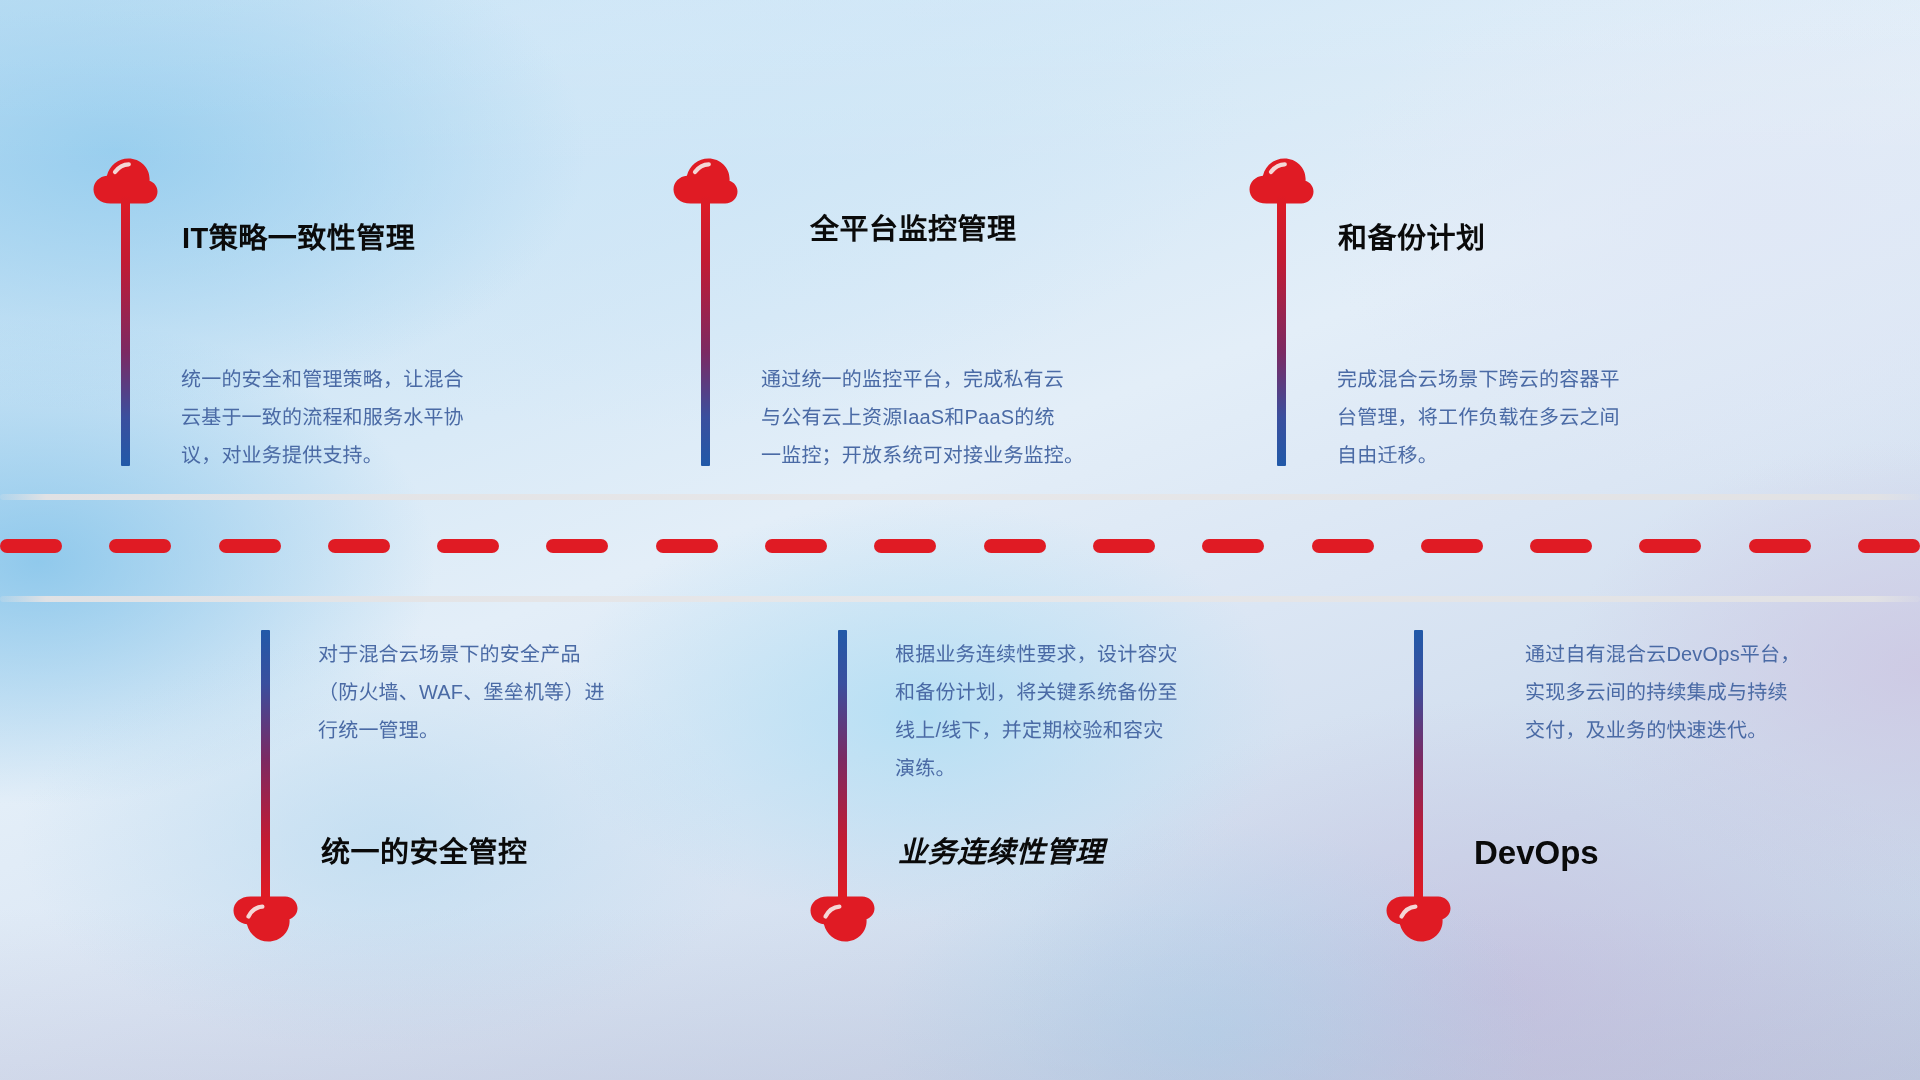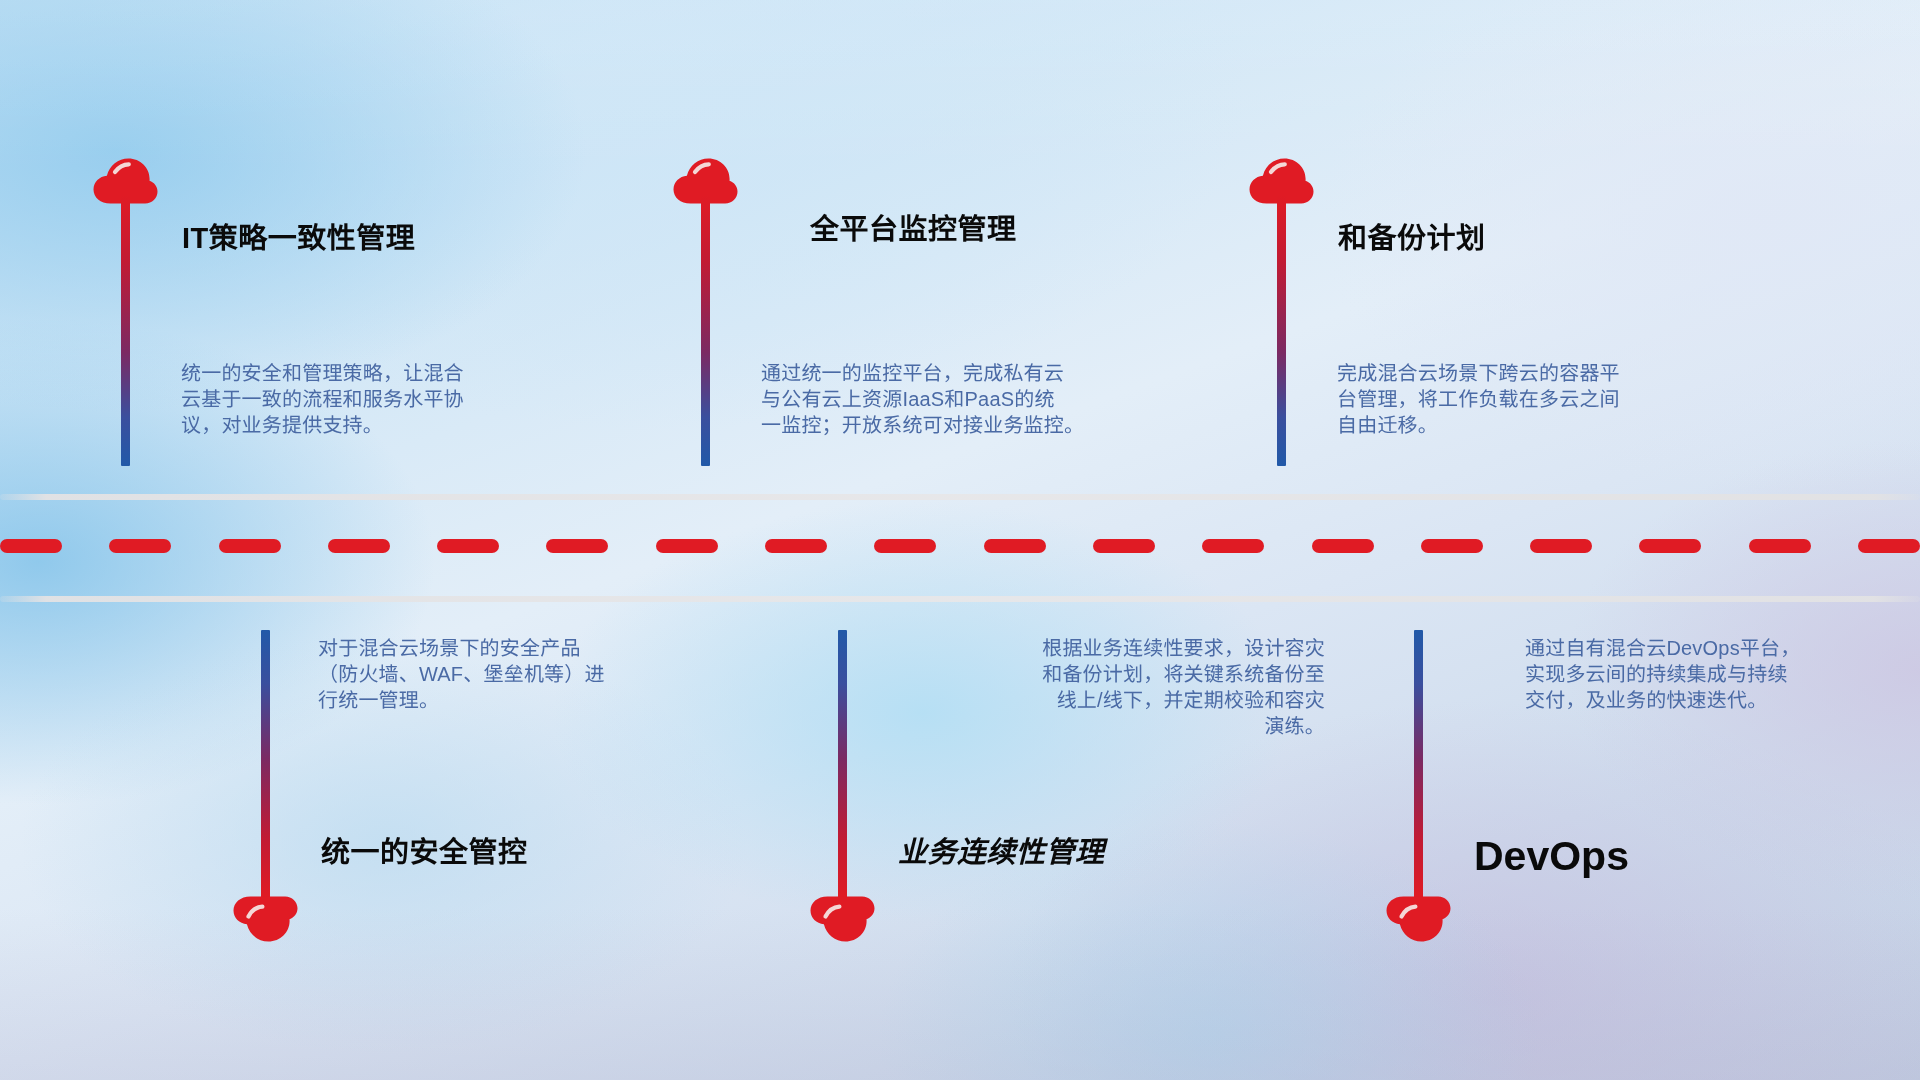--- a/index.html
+++ b/index.html
@@ -125,28 +125,28 @@
   
   .heading {
     position: absolute;
     color: #0a0a0a;
     font-size: 29px;
     font-weight: 700;
     letter-spacing: .5px;
     white-space: nowrap;
     line-height: 1;
   }
-  .heading.latin { font-size: 41px; letter-spacing: 0; }
+  .heading.latin { font-size: 33px; letter-spacing: 0; }
 
   
   .body-text {
     position: absolute;
     color: #4a6aa5;
     font-size: 20px;
-    line-height: 26px;
+    line-height: 38px;
     letter-spacing: .2px;
     white-space: pre-line;
   }
 </style>
 </head>
 <body>
 
 <div id="stage">
 
   <div class="bg-layer bg-base"></div>
@@ -231,21 +231,21 @@
         <g transform="translate(0,46) scale(1,-1)">
           <path d="M18.5 45.5 C8.3 45.5 1.5 39.2 1.5 31.4 C1.5 24.1 7.4 18.2 14.9 17.7 C17.4 7.4 26.2 0.5 36.4 0.5 C48.3 0.5 57.6 9.6 57.6 21.0 C57.6 21.6 57.6 22.2 57.5 22.8 C62.3 24.4 65.5 28.6 65.5 33.7 C65.5 40.2 60.0 45.5 53.2 45.5 Z" fill="#e01b24"></path>
         </g>
         <path d="M16.5 20.5 C19.5 14.8 24.8 11.0 30.4 10.6" stroke="#f6f1ef" stroke-width="4.2" stroke-linecap="round" fill="none" opacity=".88"></path>
       </svg>
     </div>
   </div>
 
   <div class="col">
     <div class="stem stem-up" style="left:838px; top:630px; height:268px;"></div>
-    <div class="body-text" style="left:895px; top:635px; width:430px;text-align:right;">根据业务连续性要求，设计容灾
+    <div class="body-text" style="left:895px; top:635px; width:430px;">根据业务连续性要求，设计容灾
 和备份计划，将关键系统备份至
 线上/线下，并定期校验和容灾
 演练。</div>
     <div class="heading" style="left:898px; top:838px;font-style:italic;">业务连续性管理</div>
     <div class="cloud" style="left:809px; top:896px;">
       <svg viewBox="0 0 66 46" xmlns="http://www.w3.org/2000/svg" aria-hidden="true">
         <g transform="translate(0,46) scale(1,-1)">
           <path d="M18.5 45.5 C8.3 45.5 1.5 39.2 1.5 31.4 C1.5 24.1 7.4 18.2 14.9 17.7 C17.4 7.4 26.2 0.5 36.4 0.5 C48.3 0.5 57.6 9.6 57.6 21.0 C57.6 21.6 57.6 22.2 57.5 22.8 C62.3 24.4 65.5 28.6 65.5 33.7 C65.5 40.2 60.0 45.5 53.2 45.5 Z" fill="#e01b24"></path>
         </g>
         <path d="M16.5 20.5 C19.5 14.8 24.8 11.0 30.4 10.6" stroke="#f6f1ef" stroke-width="4.2" stroke-linecap="round" fill="none" opacity=".88"></path>

